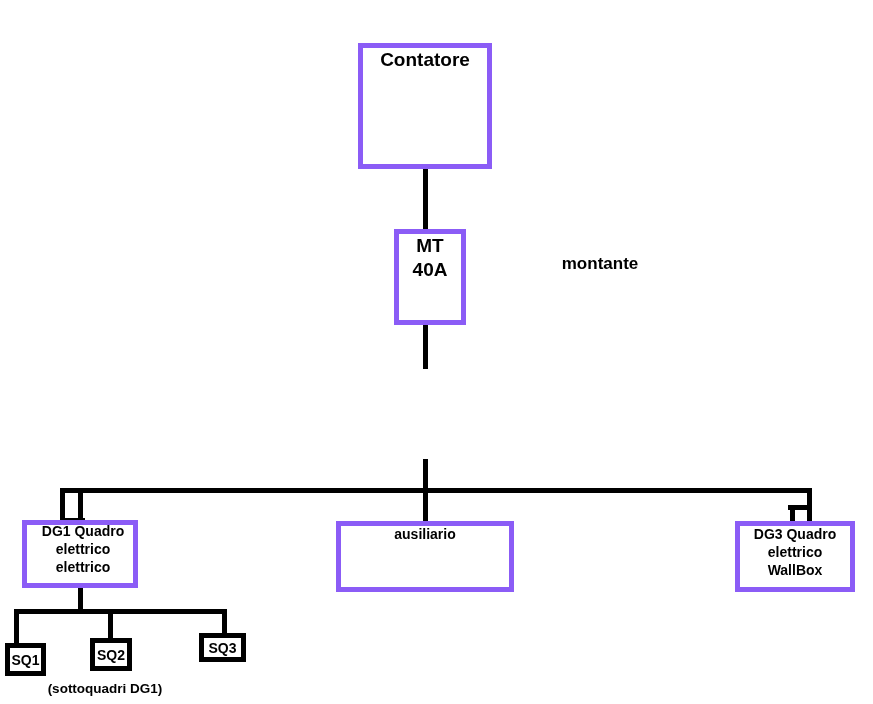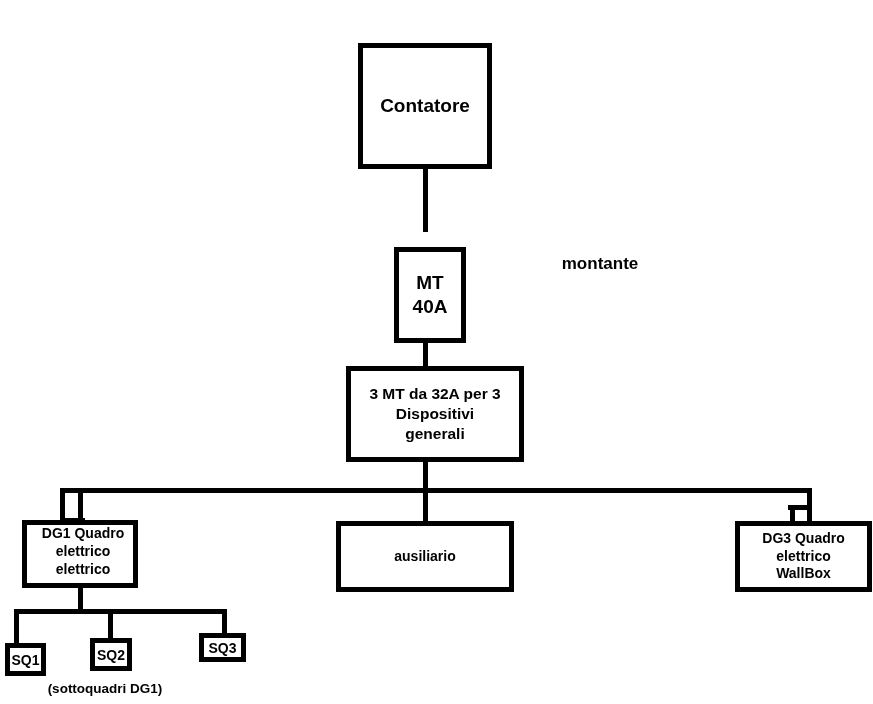--- a/index.html
+++ b/index.html
@@ -11,44 +11,43 @@
     position: relative;
     width: 873px;
     height: 704px;
     background: #ffffff;
     font-family: "Liberation Sans", sans-serif;
     overflow: hidden;
   }
   .node {
     position: absolute;
     box-sizing: border-box;
-    border: 5px solid #000000;
+    border: 5px solid #8b5cf6;
     background: #ffffff;
     color: #000000;
     font-weight: bold;
     display: flex;
-    align-items: center;
     justify-content: center;
     text-align: center;
     line-height: 1.28;
     z-index: 2;
   }
   .node .txt {
     width: 100%;
     padding: 0 2px;
   }
   
   #node-contatore { left: 358px; top: 43px;  width: 134px; height: 126px; font-size: 19px; }
-  #node-mt        { left: 394px; top: 229px; width: 72px;  height: 96px;  font-size: 19px; margin-top: 18px; }
+  #node-mt        { left: 394px; top: 229px; width: 72px;  height: 96px;  font-size: 19px; }
   #node-mt .txt   { text-align: center; }
   #node-dist      { left: 346px; top: 366px; width: 178px; height: 96px;  font-size: 15.5px; }
 
   #node-dg1 { left: 22px;  top: 520px; width: 116px; height: 68px; font-size: 14px; }
   #node-dg2 { left: 336px; top: 521px; width: 178px; height: 71px; font-size: 14px; }
-  #node-dg3 { left: 735px; top: 521px; width: 137px; height: 71px; font-size: 14px; }
+  #node-dg3 { left: 735px; top: 521px; width: 120px; height: 71px; font-size: 14px; }
 
   
   #node-dg1 .txt {
     position: relative;
     top: -2px;
     padding-left: 8px;
   }
 
   
   .sq {
@@ -124,27 +123,20 @@
     <div class="txt">Contatore</div>
   </div>
 
   <div class="node" id="node-mt">
     <div class="txt">
       <div>MT</div>
       <div>40A</div>
     </div>
   </div>
 
-  <div class="node" id="node-dist">
-    <div class="txt">
-      <div>3 MT da 32A per 3</div>
-      <div>Dispositivi</div>
-      <div>generali</div>
-    </div>
-  </div>
 
   <div class="node" id="node-dg1">
     <div class="txt">
       <div>DG1 Quadro</div>
       <div>elettrico</div>
       <div>elettrico</div>
     </div>
   </div>
 
   <div class="node" id="node-dg2">

